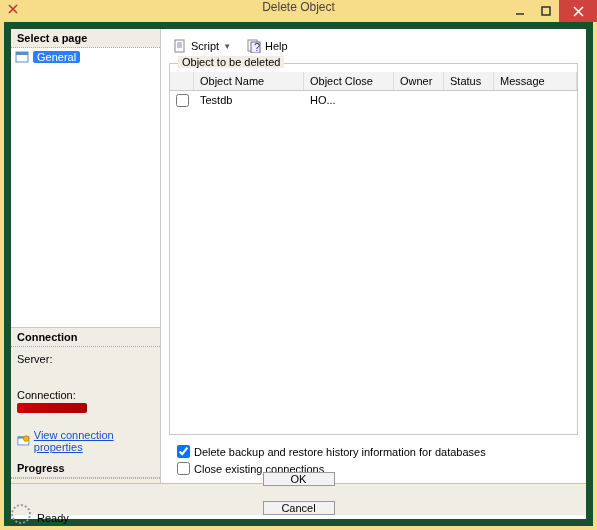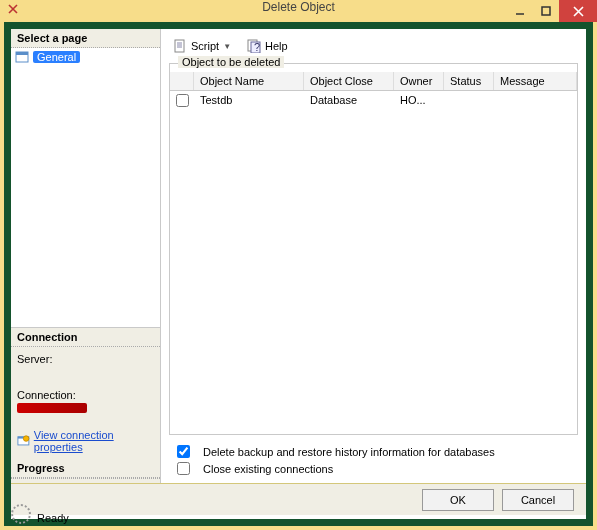--- a/index.html
+++ b/index.html
@@ -33,23 +33,23 @@
 .grid-head { display: flex; border-bottom: 1px solid #c9c9c9; background: #f3f3f3; margin-top: 8px; }
 .grid-head .col { padding: 3px 6px; border-right: 1px solid #ddd; }
 .grid-row { display: flex; }
 .grid-row .col { padding: 3px 6px; }
 .col.chk { width: 24px; flex: 0 0 24px; }
 .col.name { width: 110px; flex: 0 0 110px; }
 .col.type { width: 90px; flex: 0 0 90px; }
 .col.owner { width: 50px; flex: 0 0 50px; }
 .col.status { width: 50px; flex: 0 0 50px; }
 .col.msg { flex: 1; }
-.check-row { display: flex; align-items: center; gap: 13px; padding: 2px 0 2px 8px; }
+.check-row { display: flex; align-items: center; gap: 4px; padding: 2px 0 2px 8px; }
 .check-row input { width: 13px; height: 13px; }
-.bottom-bar { height: 32px; display: flex; justify-content: flex-end; align-items: center; gap: 8px; padding: 0 12px; border-top: 1px solid #d4c77a; background: #f0eee4; }
+.bottom-bar { height: 32px; display: flex; justify-content: flex-end; align-items: center; gap: 15px; padding: 0 12px; border-top: 1px solid #d4c77a; background: #f0eee4; flex-direction: column; }
 button.dlg { min-width: 72px; height: 22px; border: 1px solid #999; background: #f2f2f2; cursor: pointer; }
 .icon { width: 14px; height: 14px; display: inline-block; }
 </style>
 </head>
 <body>
 
 <div class="titlebar">
   <span class="tb-close-x">
     <svg viewBox="0 0 10 10" width="10" height="10">
         <path d="M1 1 L9 9 M9 1 L1 9" stroke="#b33" stroke-width="1.6"></path>
@@ -146,21 +146,20 @@
           <div class="col chk"></div>
           <div class="col name">Object Name</div>
           <div class="col type">Object Close</div>
           <div class="col owner">Owner</div>
           <div class="col status">Status</div>
           <div class="col msg">Message</div>
         </div>
         <div class="grid-row">
           <div class="col chk"><input type="checkbox" style=""></div>
           <div class="col name">Testdb</div>
-          <div class="col type">Database</div>
           <div class="col owner">HO...</div>
           <div class="col status"></div>
           <div class="col msg"></div>
         </div>
       </div>
 
       <div class="check-row">
         <input type="checkbox" checked="" style="">
         <span>Delete backup and restore history information for databases</span>
       </div>

